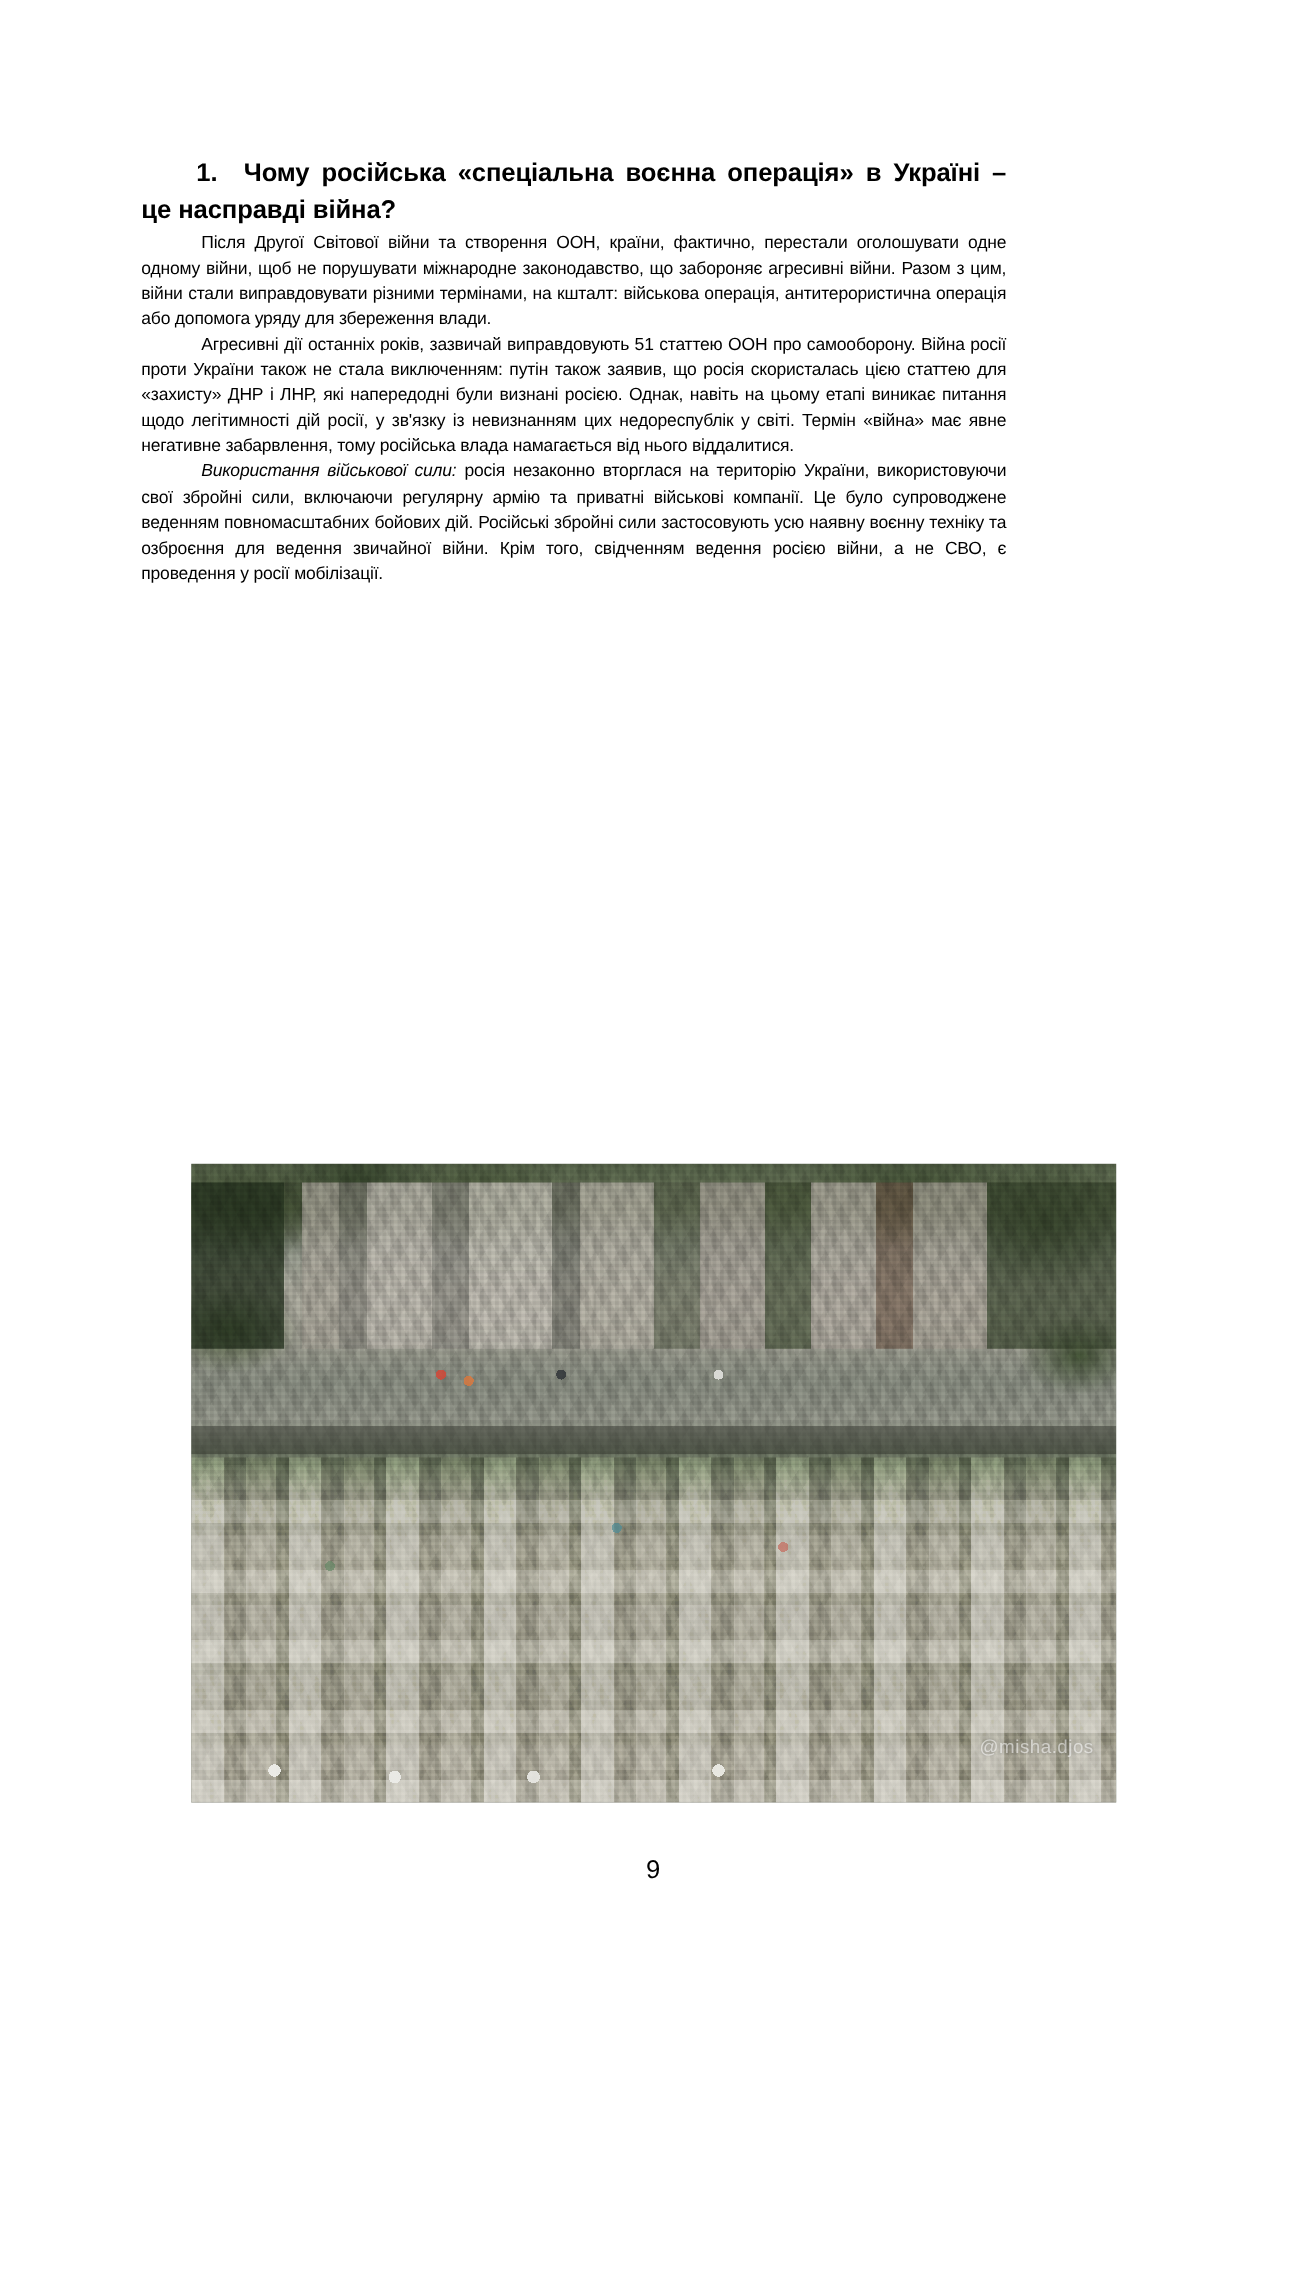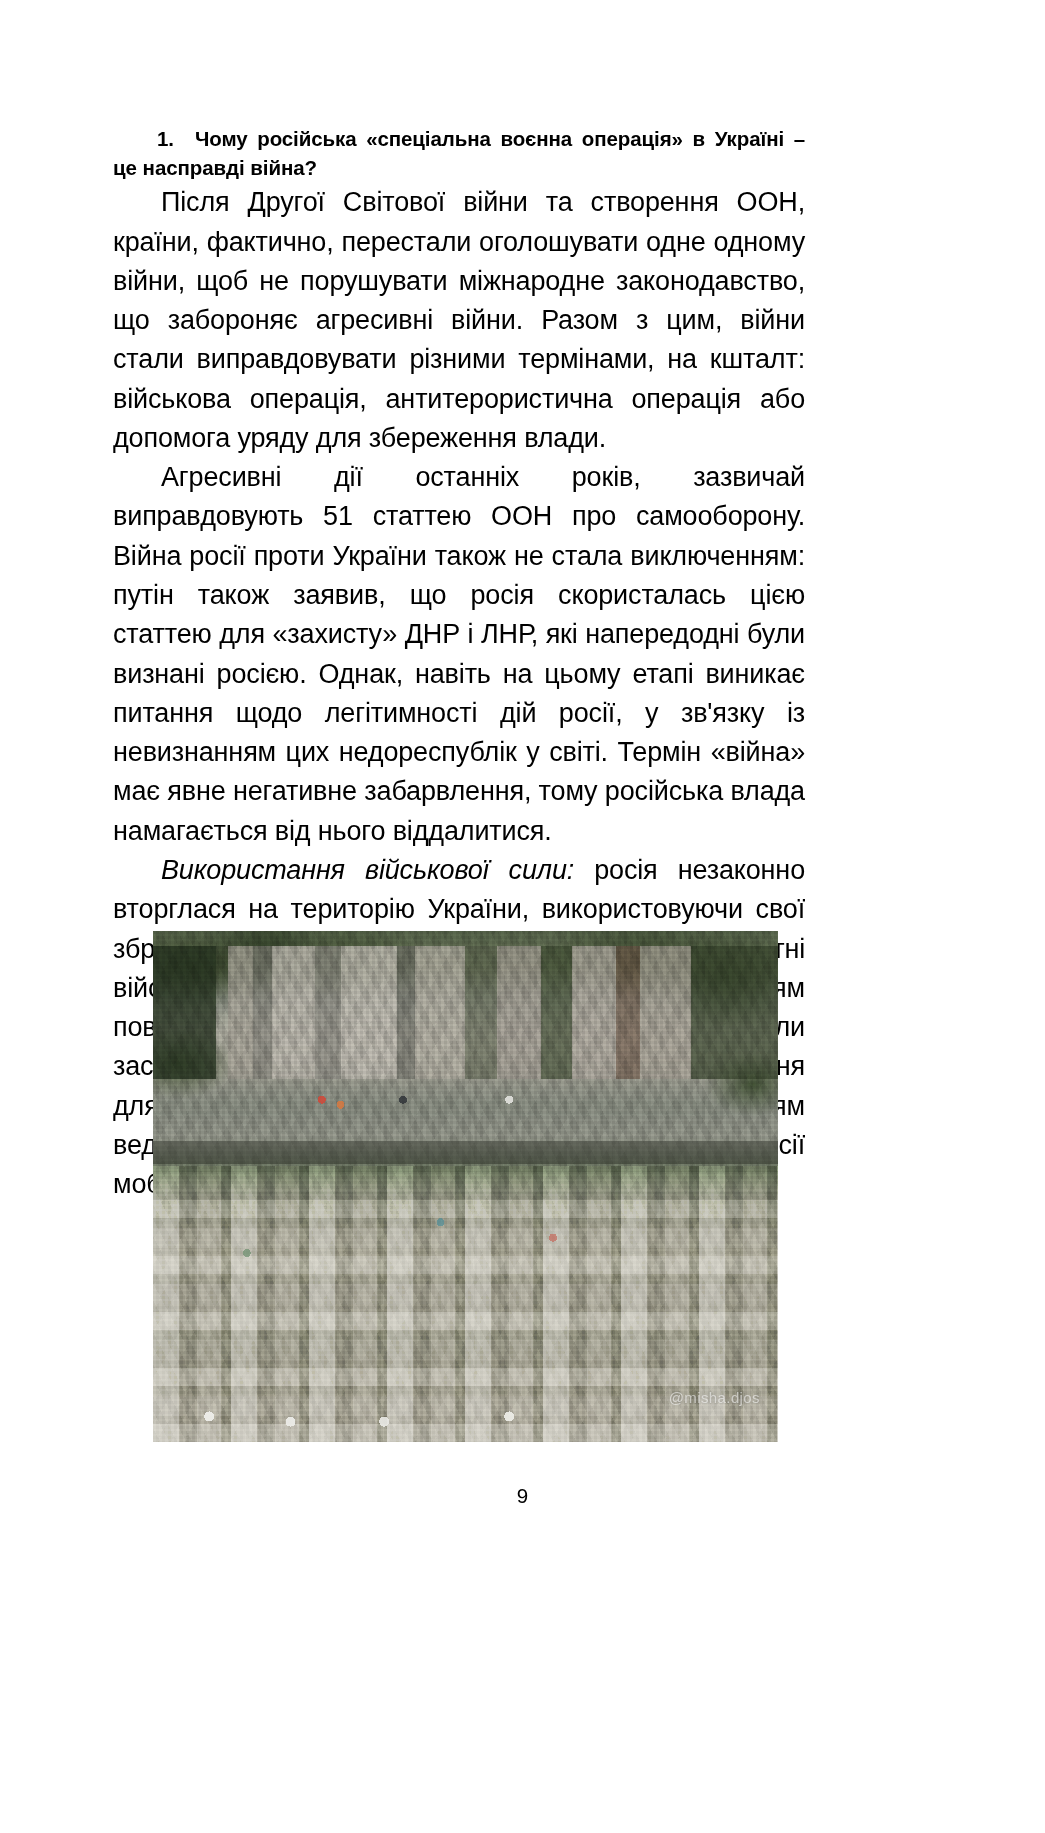--- a/index.html
+++ b/index.html
@@ -37,39 +37,39 @@
     margin: 0 0 1px 0;
     letter-spacing: -0.1px;
     word-spacing: 0.2px;
   }
   .heading .num {
     display: inline-block;
     width: 38px;
     margin-left: 44px;
   }
   p.body {
-    font-size: 27px;
+    font-size: 14px;
     line-height: 1.455;
     text-align: justify;
     text-align-last: left;
     margin: 0;
     text-indent: 48px;
     letter-spacing: -0.15px;
     hyphens: none;
   }
   p.body em {
     font-style: italic;
   }
 
   
   .figure {
     position: absolute;
     left: 113px;
     top: 915px;
-    width: 625px;
+    width: 740px;
     height: 511px;
     overflow: hidden;
     background: #8d9287;
   }
   .photo {
     position: absolute;
     inset: 0;
     
     background:
       

